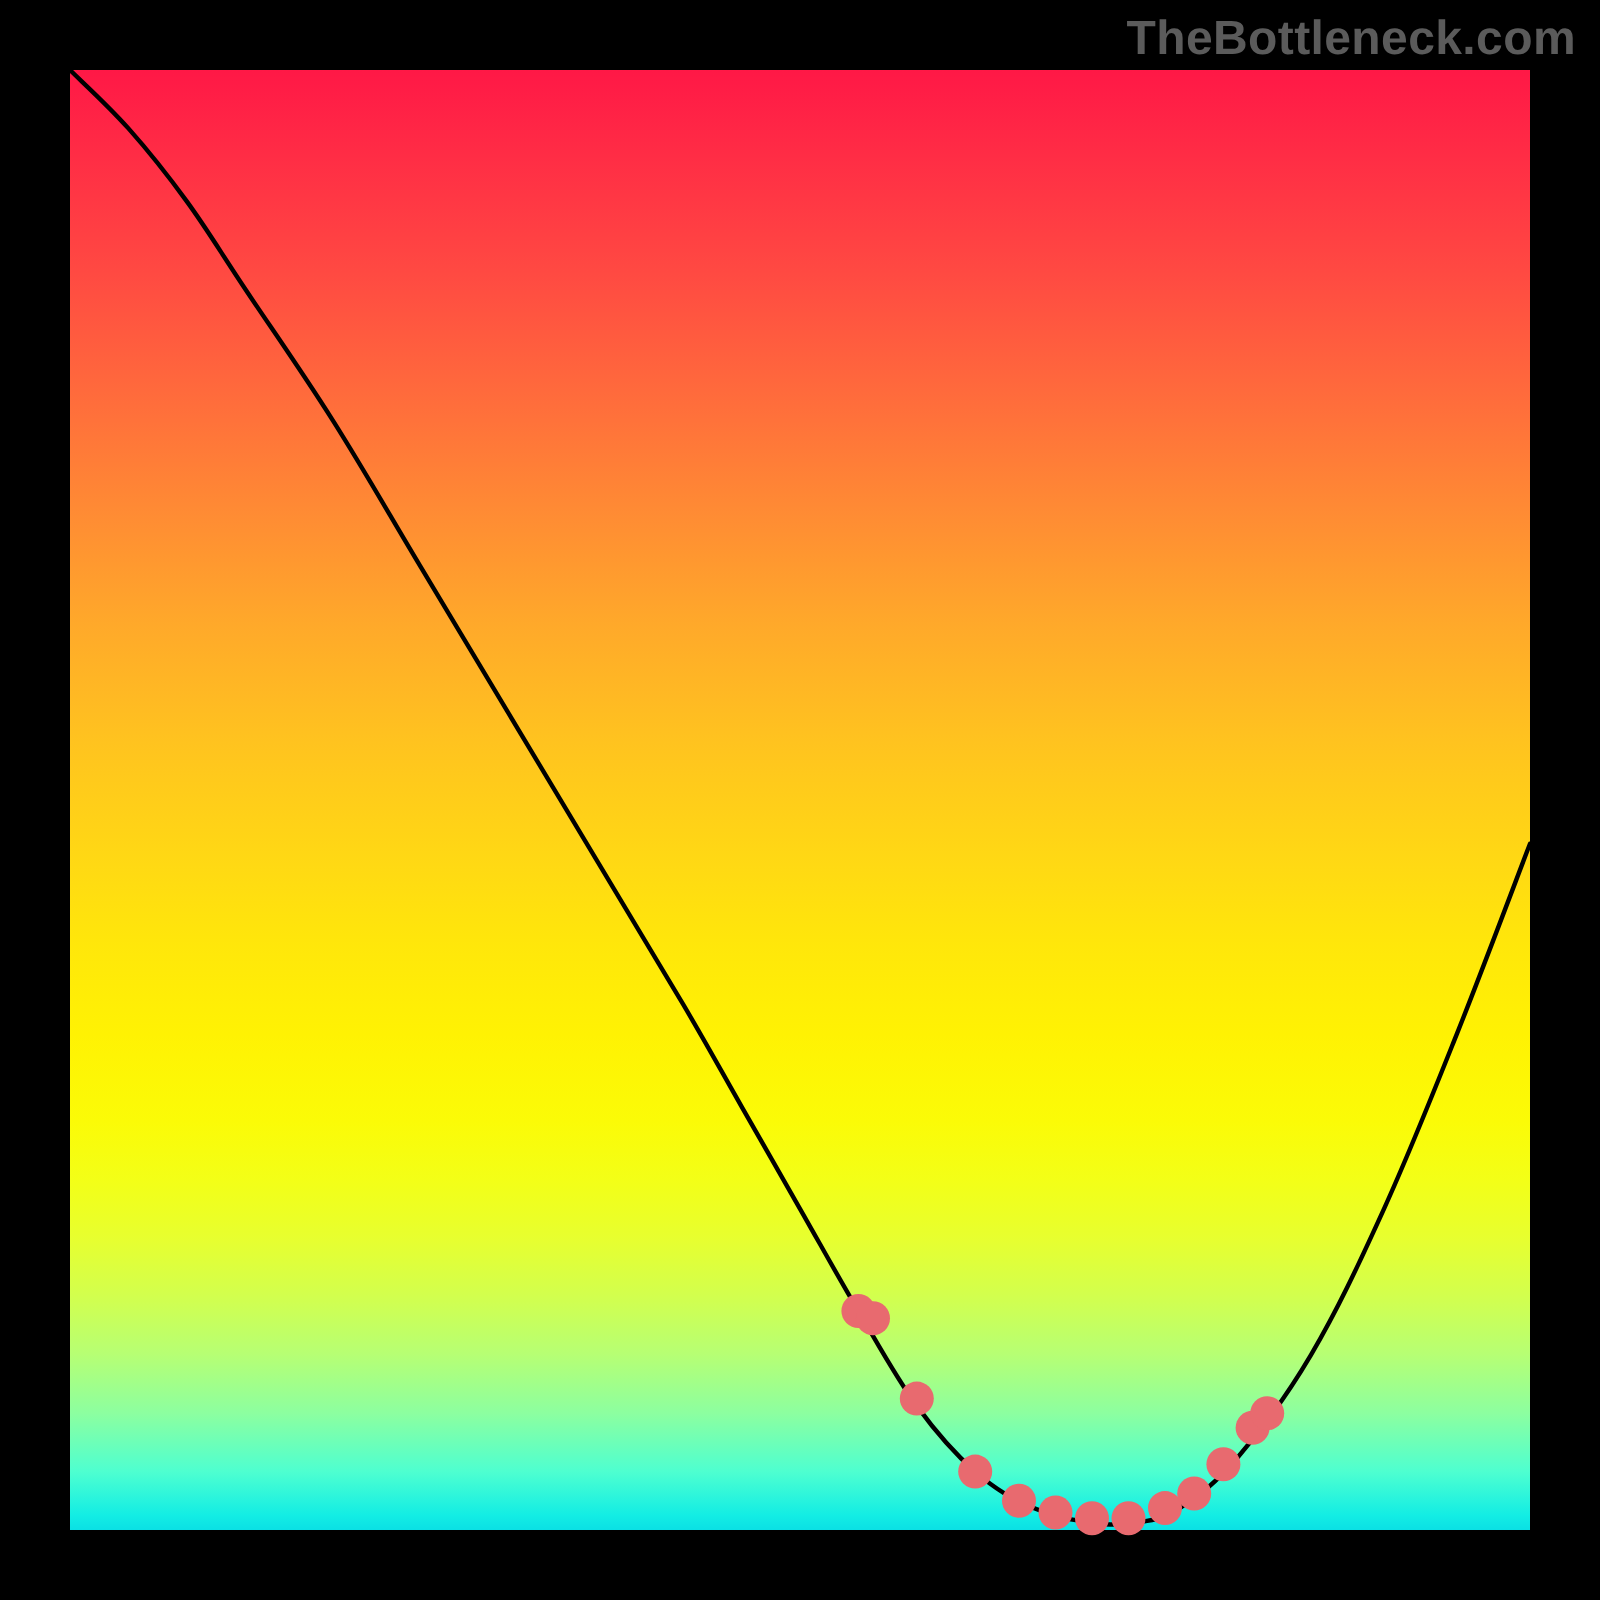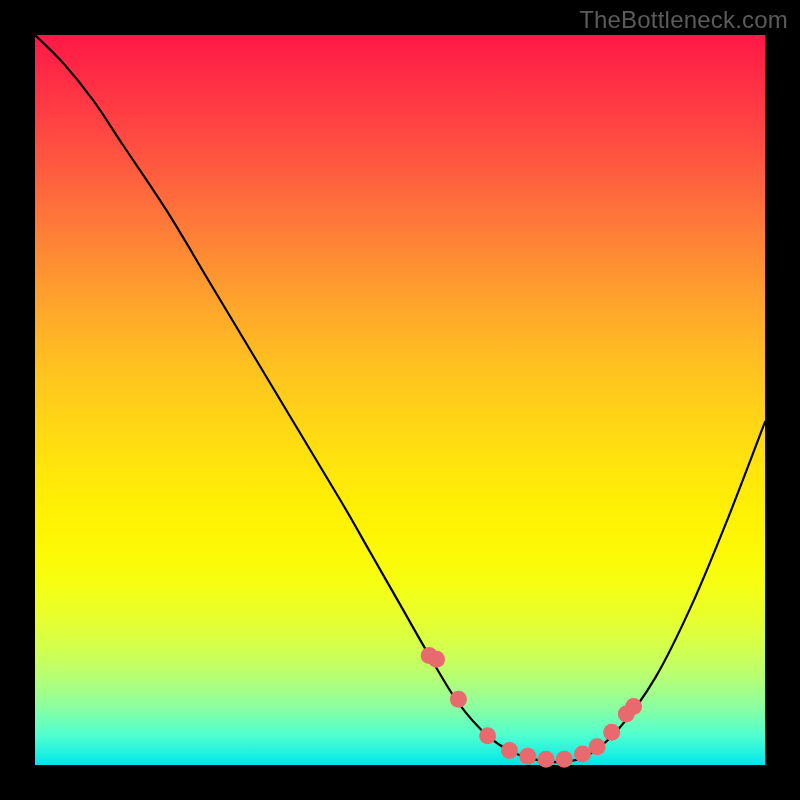--- a/index.html
+++ b/index.html
@@ -9,21 +9,21 @@
     left: 0; top: 0;
     width: 800px; height: 800px;
     background: #000;
   }
   .watermark {
     position: absolute;
     top: 6px;
     right: 12px;
     font-family: Arial, Helvetica, sans-serif;
     font-size: 24px;
-    font-weight: 400;
+    font-weight: 700;
     color: #5b5b5b;
     letter-spacing: 0.2px;
   }
   .plot {
     position: absolute;
     left: 35px;
     top: 35px;
     width: 730px;
     height: 730px;
   }

